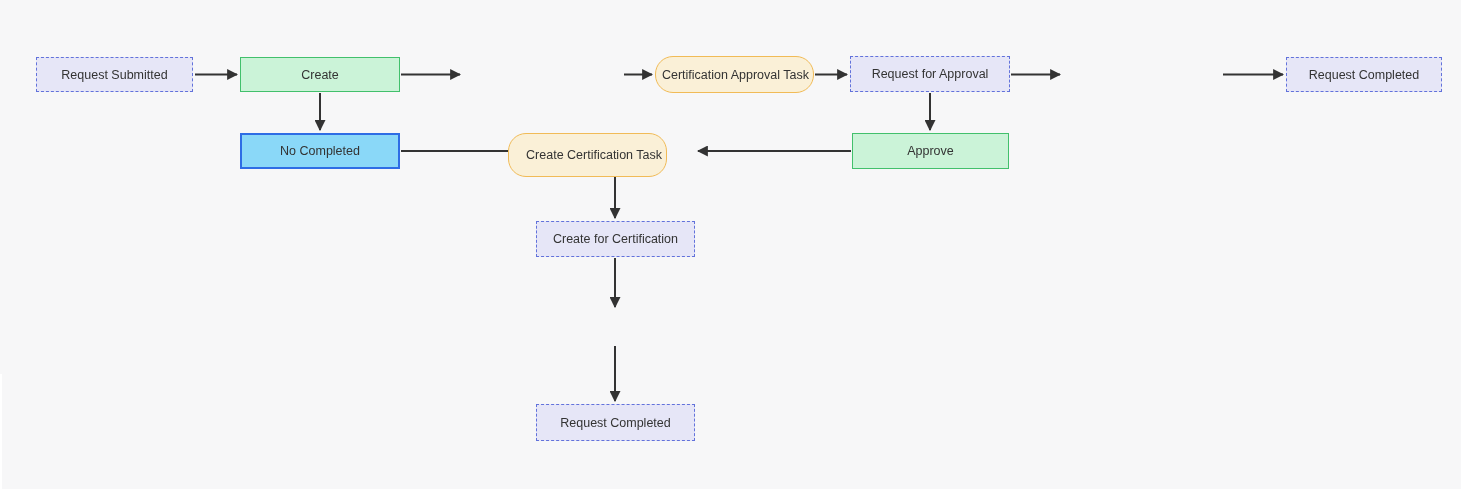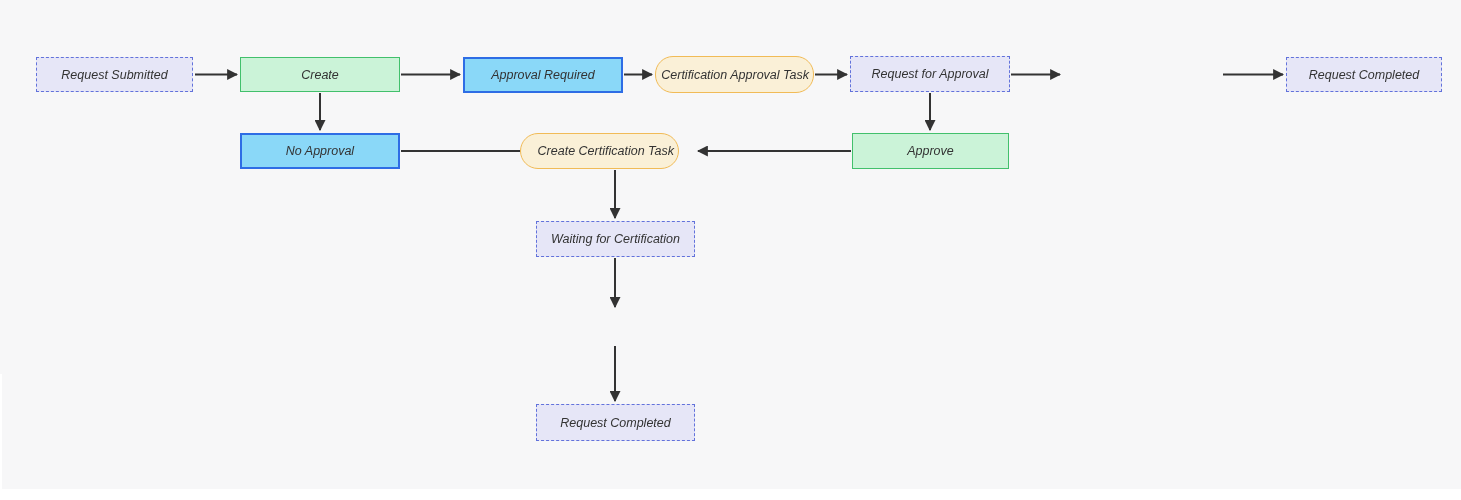--- a/index.html
+++ b/index.html
@@ -28,21 +28,20 @@
   .edges{position:absolute;left:0;top:0;width:1461px;height:500px;}
   .edges line{stroke:var(--arrow);stroke-width:2px;}
   #arrowhead path{fill:var(--arrow);}
   .node{
     position:absolute;
     display:flex;align-items:center;justify-content:center;
     box-sizing:border-box;
     font-size:12.5px;color:var(--text);
     white-space:nowrap;
     padding:16px 4px;
-    font-style:italic;
   }
   .state{background:var(--state-fill);border:1.4px dashed var(--state-border);}
   .action{background:var(--action-fill);border:1.5px solid var(--action-border);}
   .decision{background:var(--decision-fill);border:2px solid var(--decision-border);}
   .task{background:var(--task-fill);border:1.5px solid var(--task-border);border-radius:18px;justify-content:flex-end;}
   .edge-strip{position:absolute;background:var(--canvas-edge);}
   .edge-strip.bottom{left:0;top:489px;width:1461px;height:11px;}
   .edge-strip.left{left:0;top:374px;width:2px;height:126px;}
 </style>
 </head>
@@ -72,51 +71,48 @@
   </svg>
 
   <div class="node state" style="left:36px;top:57px;width:157px;height:35px">
     <span>Request Submitted</span>
   </div>
 
   <div class="node action" style="left:240px;top:57px;width:160px;height:35px">
     <span>Create</span>
   </div>
 
-  <div class="node decision" style="left:463px;top:57px;width:160px;height:35px">
-    <span>Approval Required</span>
-  </div>
 
   <div class="node task" style="left:655px;top:56px;width:159px;height:37px">
     <span>Certification Approval Task</span>
   </div>
 
   <div class="node state" style="left:850px;top:56px;width:160px;height:36px">
     <span>Request for Approval</span>
   </div>
 
 
   <div class="node state" style="left:1286px;top:57px;width:156px;height:35px">
     <span>Request Completed</span>
   </div>
 
   <div class="node decision" style="left:240px;top:133px;width:160px;height:35px">
-    <span>No Approval</span>
+    <span>No Completed</span>
   </div>
 
-  <div class="node task" style="left:520px;top:133px;width:159px;height:36px">
+  <div class="node task" style="left:508px;top:133px;width:159px;height:44px">
     <span>Create Certification Task</span>
   </div>
 
   <div class="node action" style="left:852px;top:133px;width:157px;height:36px">
     <span>Approve</span>
   </div>
 
   <div class="node state" style="left:536px;top:221px;width:159px;height:36px">
-    <span>Waiting for Certification</span>
+    <span>Create for Certification</span>
   </div>
 
 
   <div class="node state" style="left:536px;top:404px;width:159px;height:37px">
     <span>Request Completed</span>
   </div>
 
   <div class="edge-strip left"></div>
   <div class="edge-strip bottom"></div>
 

